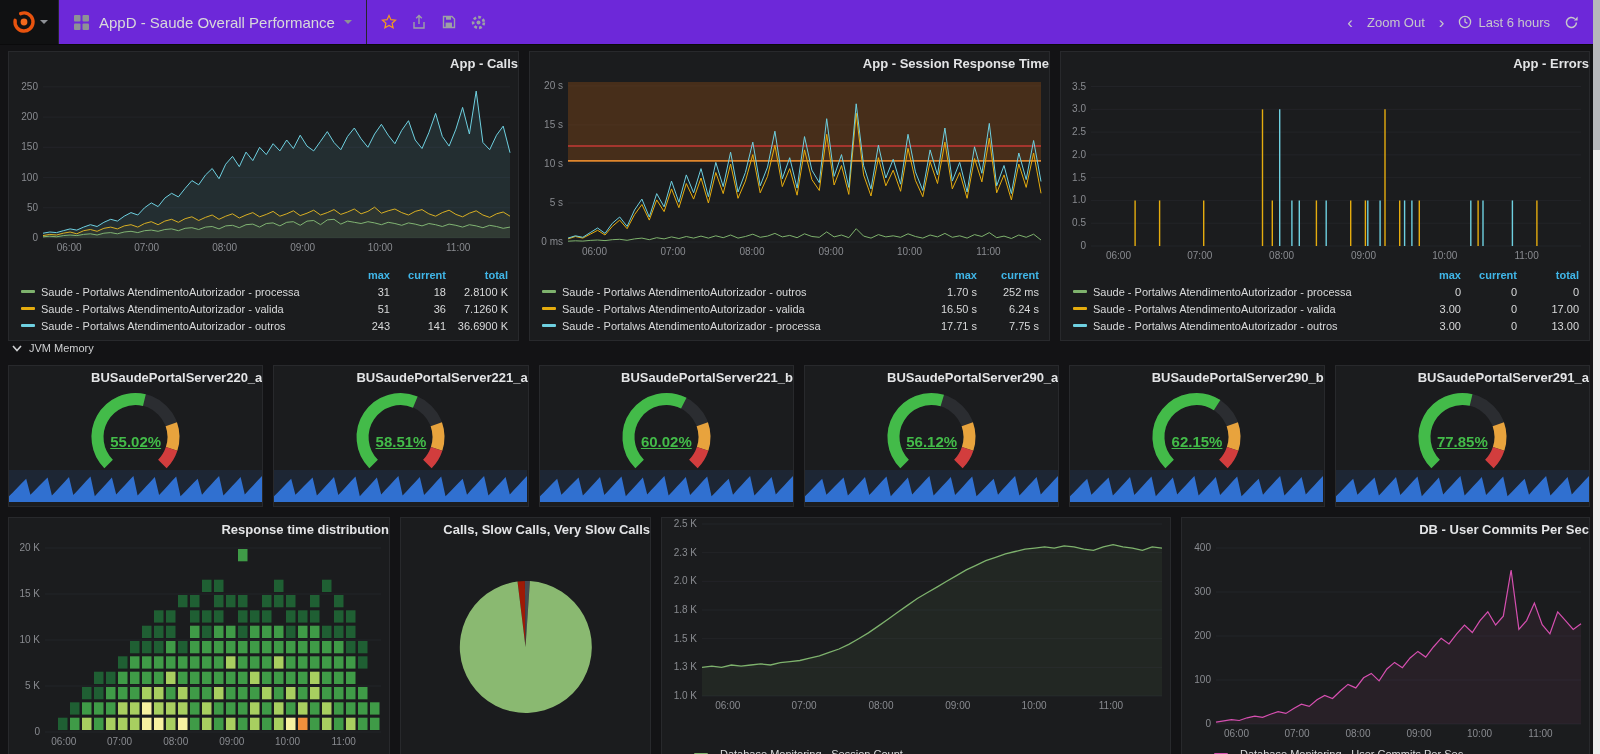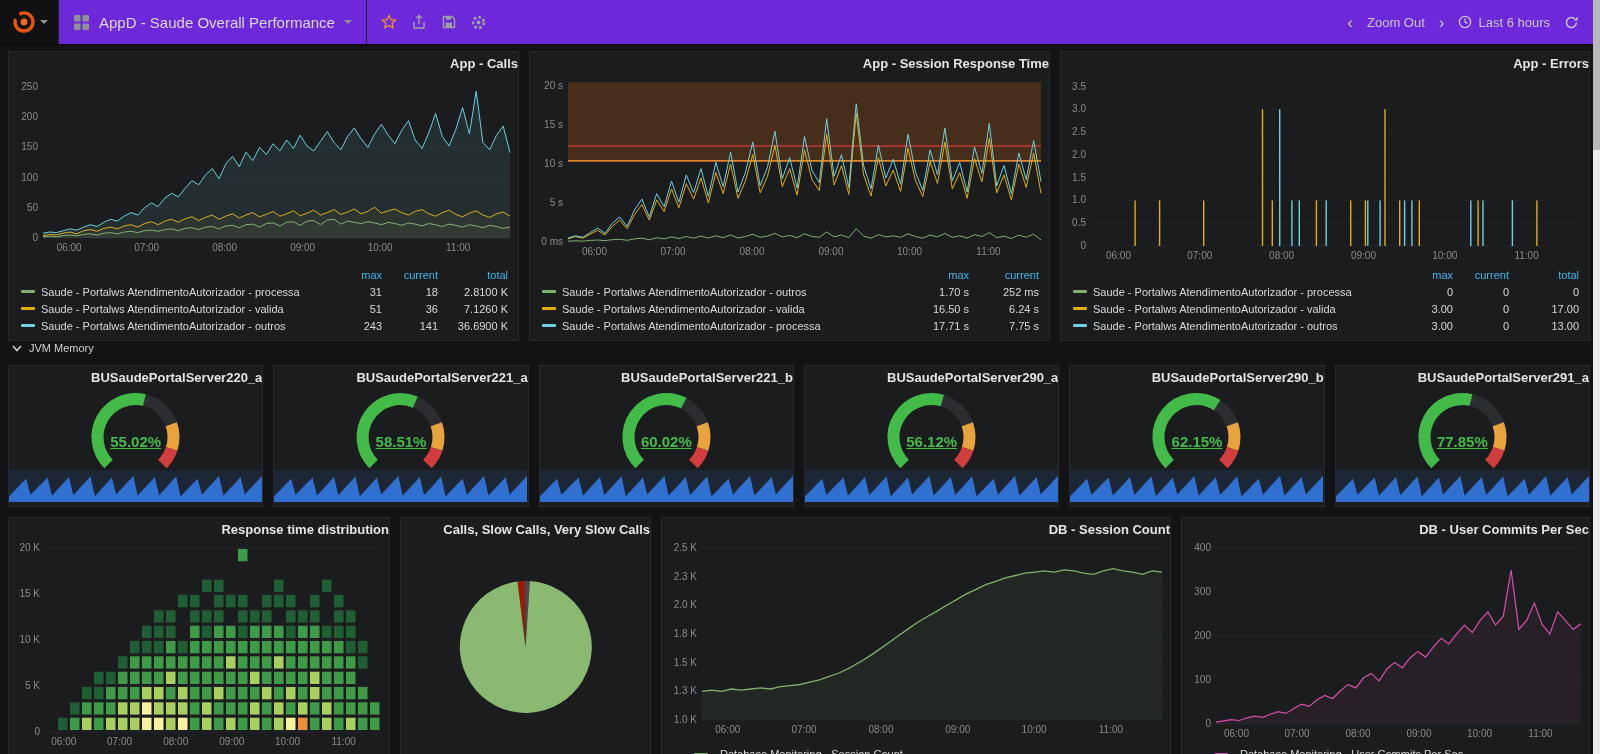--- a/index.html
+++ b/index.html
@@ -29,22 +29,22 @@
   .panel{background:#1b1c1e;border:1px solid #28292c;display:flex;flex-direction:column;min-width:0;}
   .panel-title{height:24px;line-height:24px;text-align:right;font-size:13px;font-weight:600;
                color:#e3e4e6;cursor:pointer;flex:0 0 auto;white-space:nowrap;overflow:hidden;}
   .chart{flex:1 1 auto;min-height:0;}
   .tick{fill:#898b90;font-size:10px;font-family:"Liberation Sans",sans-serif;}
   
   .legend{flex:0 0 auto;padding:0 10px 6px 12px;font-size:11px;}
   .lrow{display:flex;align-items:center;height:17px;}
   .lname{flex:1;white-space:nowrap;overflow:hidden;text-overflow:ellipsis;color:#d8d9da;cursor:pointer;}
   .lval{width:56px;text-align:right;color:#d8d9da;}
-  .wide{width:62px;padding-left:8px;}
-  .hdr{color:#40b6e8;font-weight:400;cursor:pointer;}
+  .wide{width:62px;}
+  .hdr{color:#40b6e8;font-weight:700;cursor:pointer;}
   .dash{width:14px;height:3px;border-radius:1px;margin-right:6px;flex:0 0 auto;background:#888;}
   .db-legend{flex:0 0 20px;display:flex;align-items:center;padding-left:32px;font-size:11px;gap:6px;}
   
   .row-label{display:flex;align-items:center;gap:7px;font-size:11px;color:#cfd0d2;
              margin:0 0 8px 4px;cursor:pointer;height:18px;}
   
   .gauge-wrap{position:relative;flex:1 1 auto;min-height:0;}
   .gauge{position:absolute;left:0;top:0;right:0;bottom:0;}
   .gauge-value{position:absolute;left:0;right:0;top:54%;text-align:center;font-size:15px;font-weight:700;text-decoration:underline;}
   .sparkline{flex:0 0 32px;}
@@ -644,21 +644,20 @@
       <div class="panel">
         <div class="panel-title">Calls, Slow Calls, Very Slow Calls</div>
         <div class="chart"><svg width="249" height="210">
               <path d="M124.5 105 L116.5 39.5 A66 66 0 0 1 123.9 39.0 Z" fill="#9e1a06"></path>
               <path d="M124.5 105 L123.9 39.0 A66 66 0 0 1 128.9 39.1 Z" fill="#474a52"></path>
               <path d="M124.5 105 L128.9 39.1 A66 66 0 1 1 116.5 39.5 Z" fill="#8ab971"></path>
             </svg></div>
       </div>
 
       <div class="panel">
-        <div class="panel-title">DB - Session Count</div>
         <div class="chart"><svg width="508" height="194">
               <line x1="40" x2="500" y1="178" y2="178" stroke="#232428"></line>
               <text x="35" y="181" text-anchor="end" class="tick">1.0 K</text>
               <line x1="40" x2="500" y1="149.33333333333334" y2="149.33333333333334" stroke="#232428"></line>
               <text x="35" y="152.33333333333334" text-anchor="end" class="tick">1.3 K</text>
               <line x1="40" x2="500" y1="120.66666666666667" y2="120.66666666666667" stroke="#232428"></line>
               <text x="35" y="123.66666666666667" text-anchor="end" class="tick">1.5 K</text>
               <line x1="40" x2="500" y1="92" y2="92" stroke="#232428"></line>
               <text x="35" y="95" text-anchor="end" class="tick">1.8 K</text>
               <line x1="40" x2="500" y1="63.33333333333334" y2="63.33333333333334" stroke="#232428"></line>

